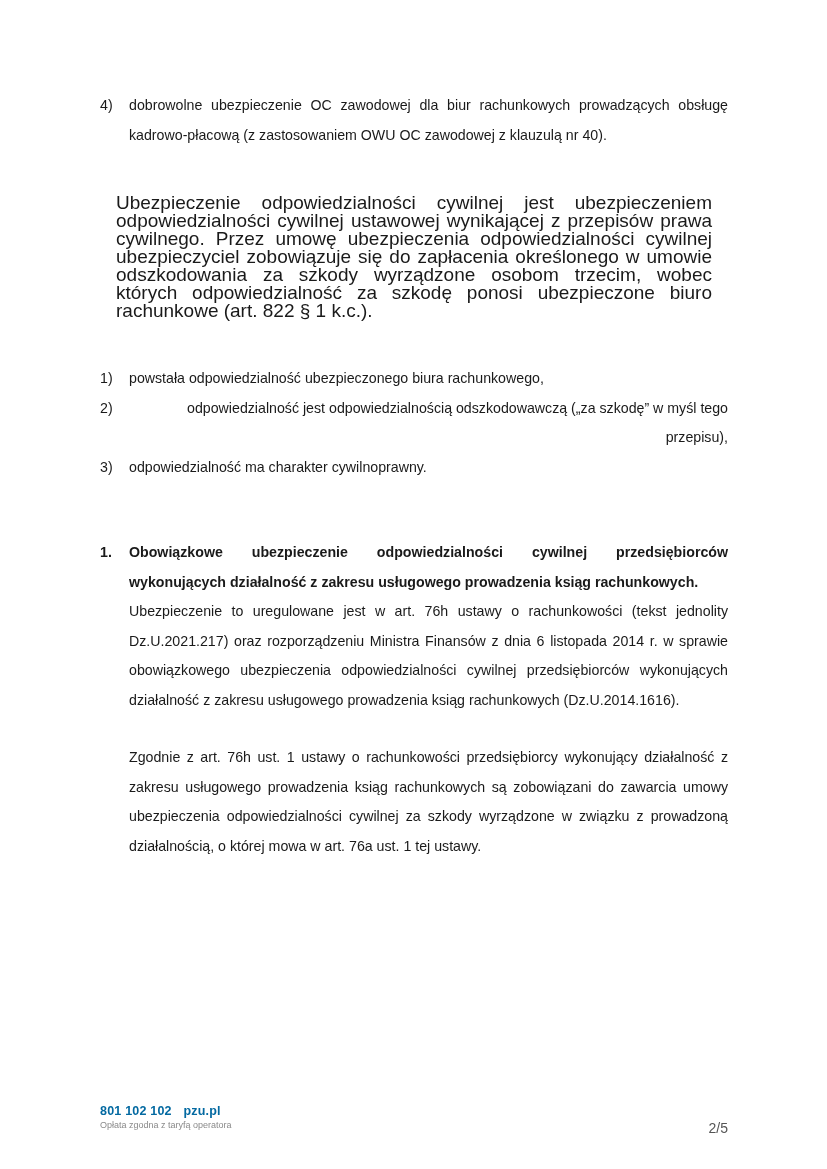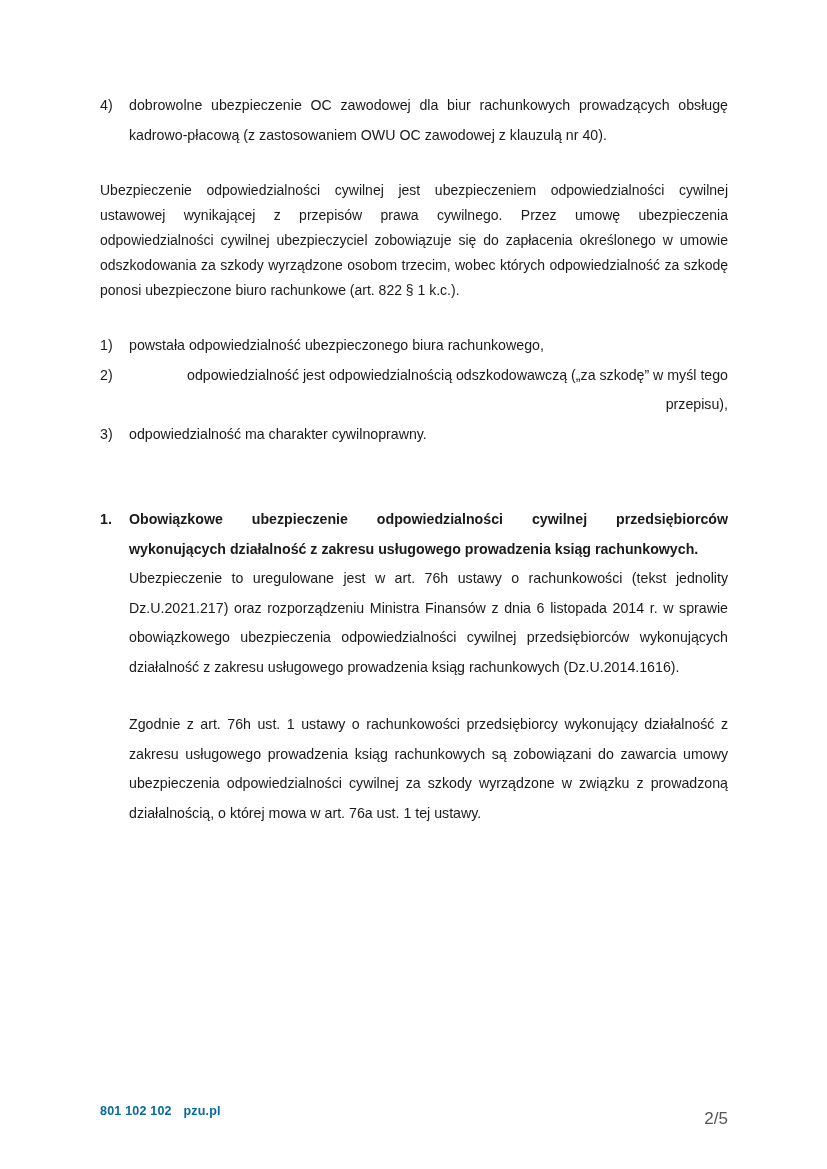--- a/index.html
+++ b/index.html
@@ -1,28 +1,28 @@
 <!DOCTYPE html>
 <html><head>
 <meta charset="utf-8">
 <style>
   html, body { margin: 0; padding: 0; background: #ffffff; }
   body { width: 827px; height: 1169px; position: relative; overflow: hidden;
          font-family: "Liberation Sans", "DejaVu Sans", sans-serif; color: #1a1a1a; }
   .page { position: absolute; left: 100px; top: 91px; width: 628px; }
-  .p { font-size: 14px; line-height: 25px; text-align: justify; margin: 0; }
+  .p { font-size: 19px; line-height: 18px; text-align: justify; margin: 16px; }
   .gap { height: 28px; }
   .li { display: flex; font-size: 14.2px; line-height: 29.5px; }
   .li .num { width: 29px; flex: 0 0 29px; }
   .li .txt { flex: 1; text-align: justify; }
   .bold { font-weight: bold; }
   .footer { position: absolute; left: 100px; top: 1104px; width: 628px; }
   .footer .line1 { font-size: 12.5px; font-weight: bold; color: #0369a1; letter-spacing: 0.2px; }
   .footer .line2 { font-size: 9px; color: #8a8a8a; margin-top: 2px; }
-  .footer .pagenum { position: absolute; right: 0; top: 5px; font-size: 17px; color: #555555; }
+  .footer .pagenum { position: absolute; right: 0; top: 16px; font-size: 14px; color: #555555; }
   .footer .web { margin-left: 8px; }
 </style>
 </head>
 <body>
 
 <div class="page">
 
   <div class="li">
     <span class="num">4)</span>
     <span class="txt">dobrowolne ubezpieczenie OC zawodowej dla biur rachunkowych prowadzących obsługę kadrowo-płacową (z zastosowaniem OWU OC zawodowej z klauzulą nr 40).</span>
@@ -58,14 +58,15 @@
       <div>Zgodnie z art. 76h ust. 1 ustawy o rachunkowości przedsiębiorcy wykonujący działalność z zakresu usługowego prowadzenia ksiąg rachunkowych są zobowiązani do zawarcia umowy ubezpieczenia odpowiedzialności cywilnej za szkody wyrządzone w związku z prowadzoną działalnością, o której mowa w art. 76a ust. 1 tej ustawy.</div>
     </div>
   </div>
 </div>
 
 <div class="footer">
   <div class="line1">
     <span>801 102 102</span>
     <span class="web">pzu.pl</span>
   </div>
+  <div class="line2">Opłata zgodna z taryfą operatora</div>
   <div class="pagenum">2/5</div>
 </div>
 
 </body></html>

